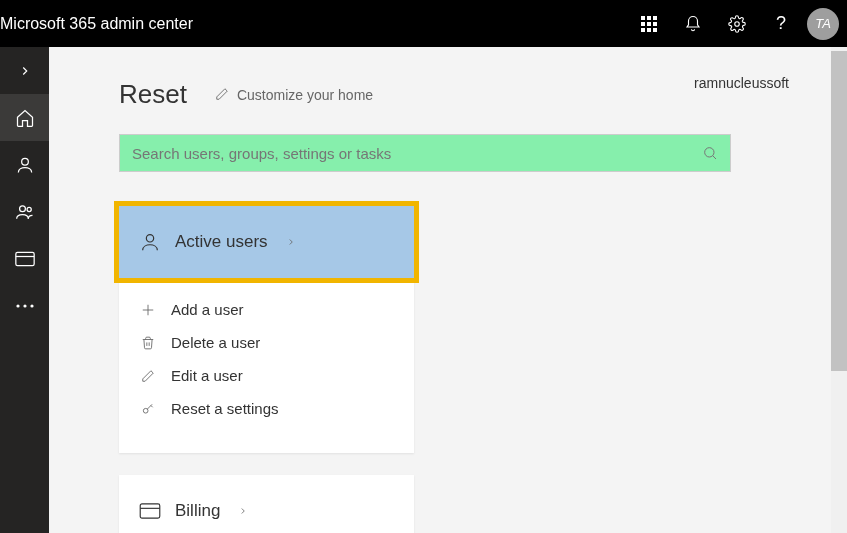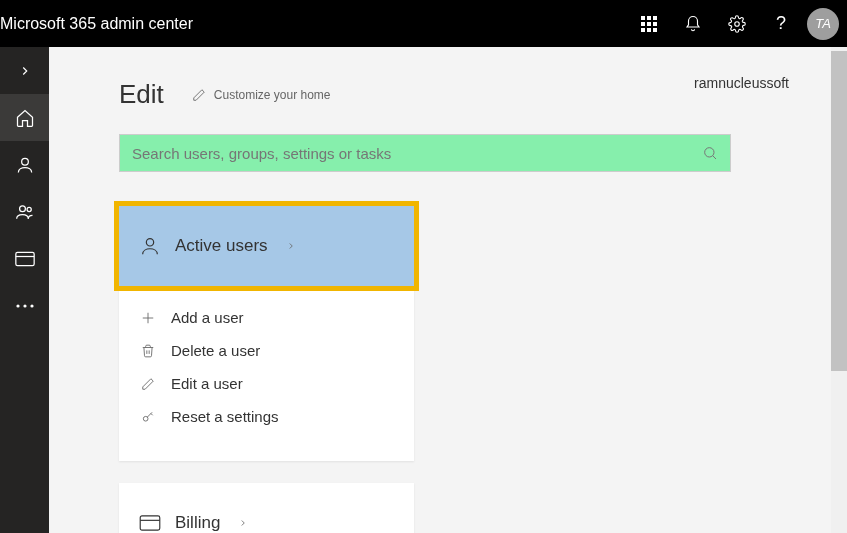--- a/index.html
+++ b/index.html
@@ -13,29 +13,29 @@
 
 .sidebar { position:absolute; left:0; top:47px; width:49px; height:486px; background:#252423; display:flex; flex-direction:column; }
 .side-item { width:49px; height:47px; display:flex; align-items:center; justify-content:center; cursor:pointer; color:#fff; }
 .side-item.active { background:#3b3a39; }
 .side-chevron { height:47px; }
 
 .content { position:absolute; left:49px; top:47px; right:0; bottom:0; background:#f4f4f4; overflow:hidden; }
 .content-inner { padding:32px 40px 0 70px; }
 .content-header { display:flex; align-items:center; margin-bottom:24px; }
 .page-title { font-size:26px; font-weight:300; color:#333; margin-right:28px; }
-.customize { display:flex; align-items:center; gap:8px; color:#666; font-size:12px; cursor:pointer; }
+.customize { display:flex; align-items:flex-start; gap:8px; color:#666; font-size:14px; cursor:pointer; }
 .tenant { position:absolute; right:58px; top:28px; font-size:14px; color:#333; }
 
 .searchbox { width:612px; height:38px; border:1px solid #ccc; background:#86efac; display:flex; align-items:center; padding:16px 12px; margin-bottom:34px; }
 .searchbox input { flex:1; border:none; outline:none; font-size:15px; color:#333; background:transparent; }
 .searchbox input::placeholder { color:#767676; }
 
 .card { width:295px; background:#fff; box-shadow:0 1px 2px rgba(0,0,0,.08); margin-bottom:22px; }
-.card-head { height:80px; display:flex; align-items:center; padding:0 20px; cursor:pointer; color:#333; font-size:17px; gap:14px; }
+.card-head { height:72px; display:flex; align-items:center; padding:0 20px; cursor:pointer; color:#333; font-size:17px; gap:14px; }
 .card-head.hl { background:#a6c8e7; }
 .hl-wrap { border:5px solid #f1b500; width:305px; margin-left:-5px; margin-top:-5px; }
 .chev { margin-left:4px; color:#666; }
 .card-opts { padding:10px 0 28px 0; }
 .opt { display:flex; align-items:center; gap:14px; padding:8px 20px; font-size:15px; color:#333; cursor:pointer; }
 .opt .ic { width:18px; display:flex; justify-content:center; color:#666; }
 
 .scrollbar { position:absolute; right:0; top:47px; width:16px; height:486px; background:#f0f0f0; }
 .scroll-thumb { width:16px; background:#c2c2c2; border-radius:0; }
 
@@ -118,21 +118,21 @@
         <circle cx="9" cy="2" r="1.6" fill="#fff"></circle>
         <circle cx="16" cy="2" r="1.6" fill="#fff"></circle>
       </svg>
   </div>
 </div>
 
 <div class="content">
   <div class="tenant">ramnucleussoft</div>
   <div class="content-inner">
     <div class="content-header">
-      <div class="page-title">Edit</div>
+      <div class="page-title">Reset</div>
       <div class="customize">
         <svg width="14" height="14" viewBox="0 0 24 24" fill="none" stroke="#666" stroke-width="1.5">
             <path d="M17 3l4 4L7 21H3v-4L17 3z"></path>
           </svg>
         <span>Customize your home</span>
       </div>
     </div>
 
     <div class="searchbox">
       <input type="text" placeholder="Search users, groups, settings or tasks" style="">

